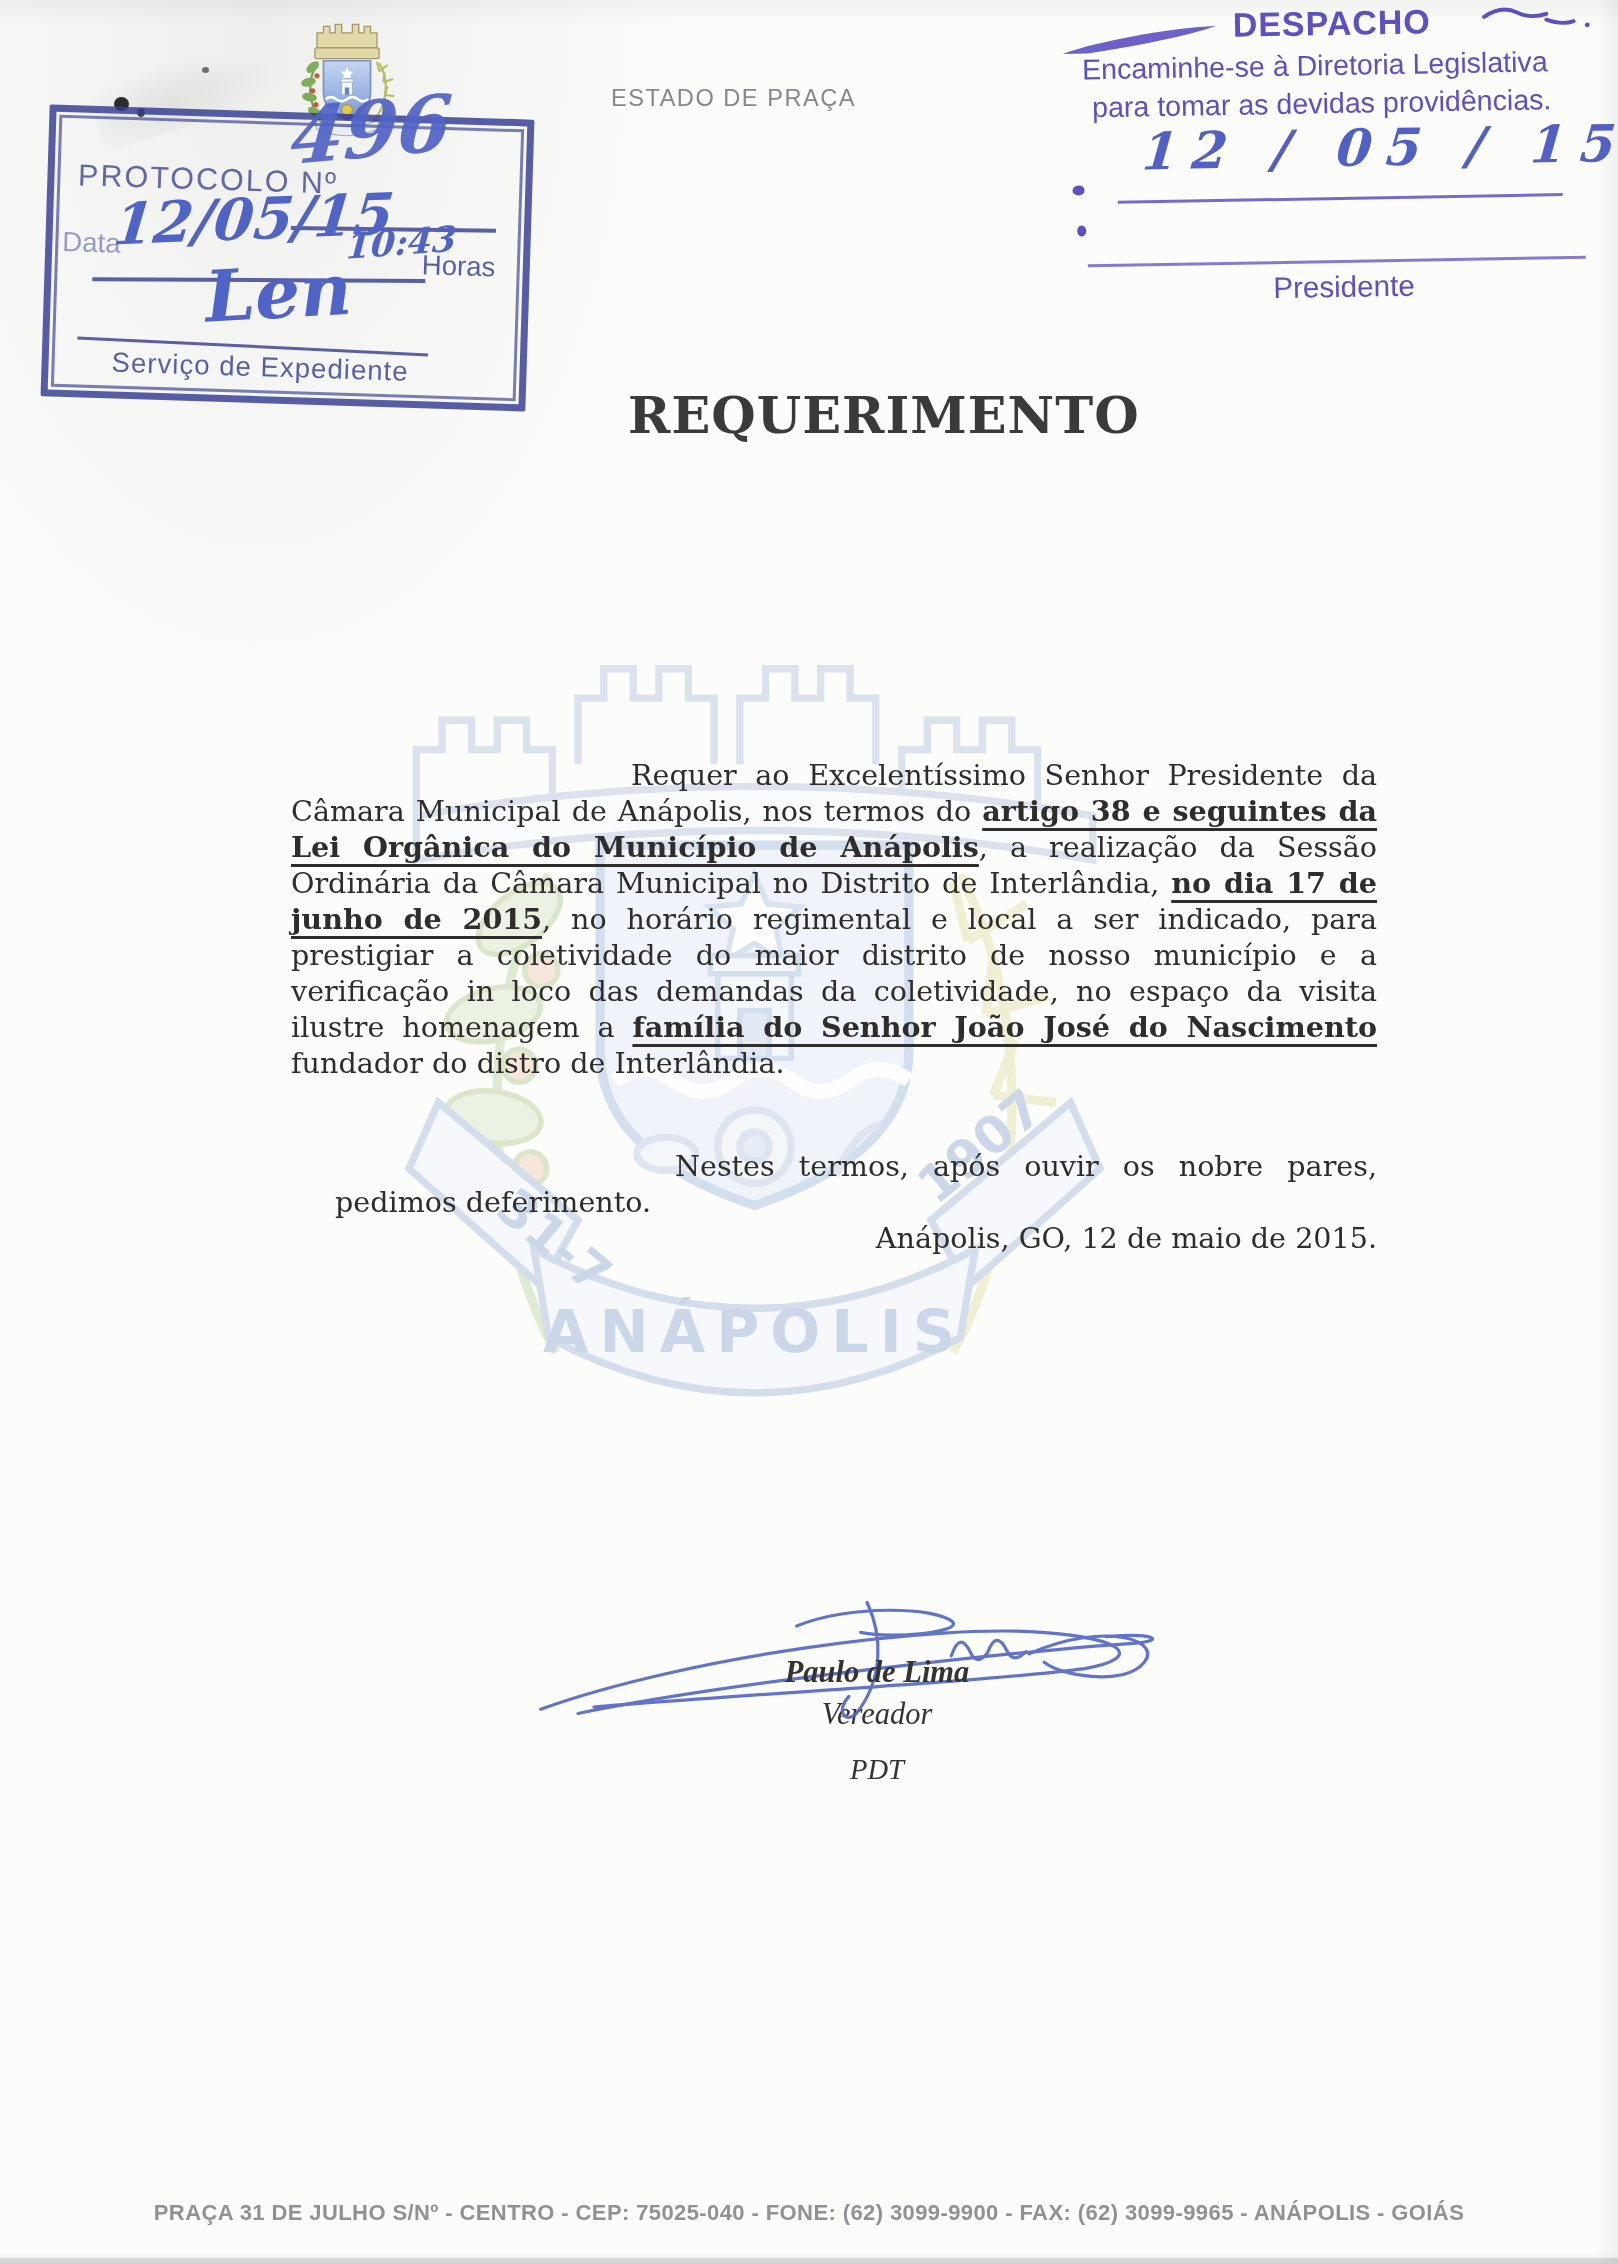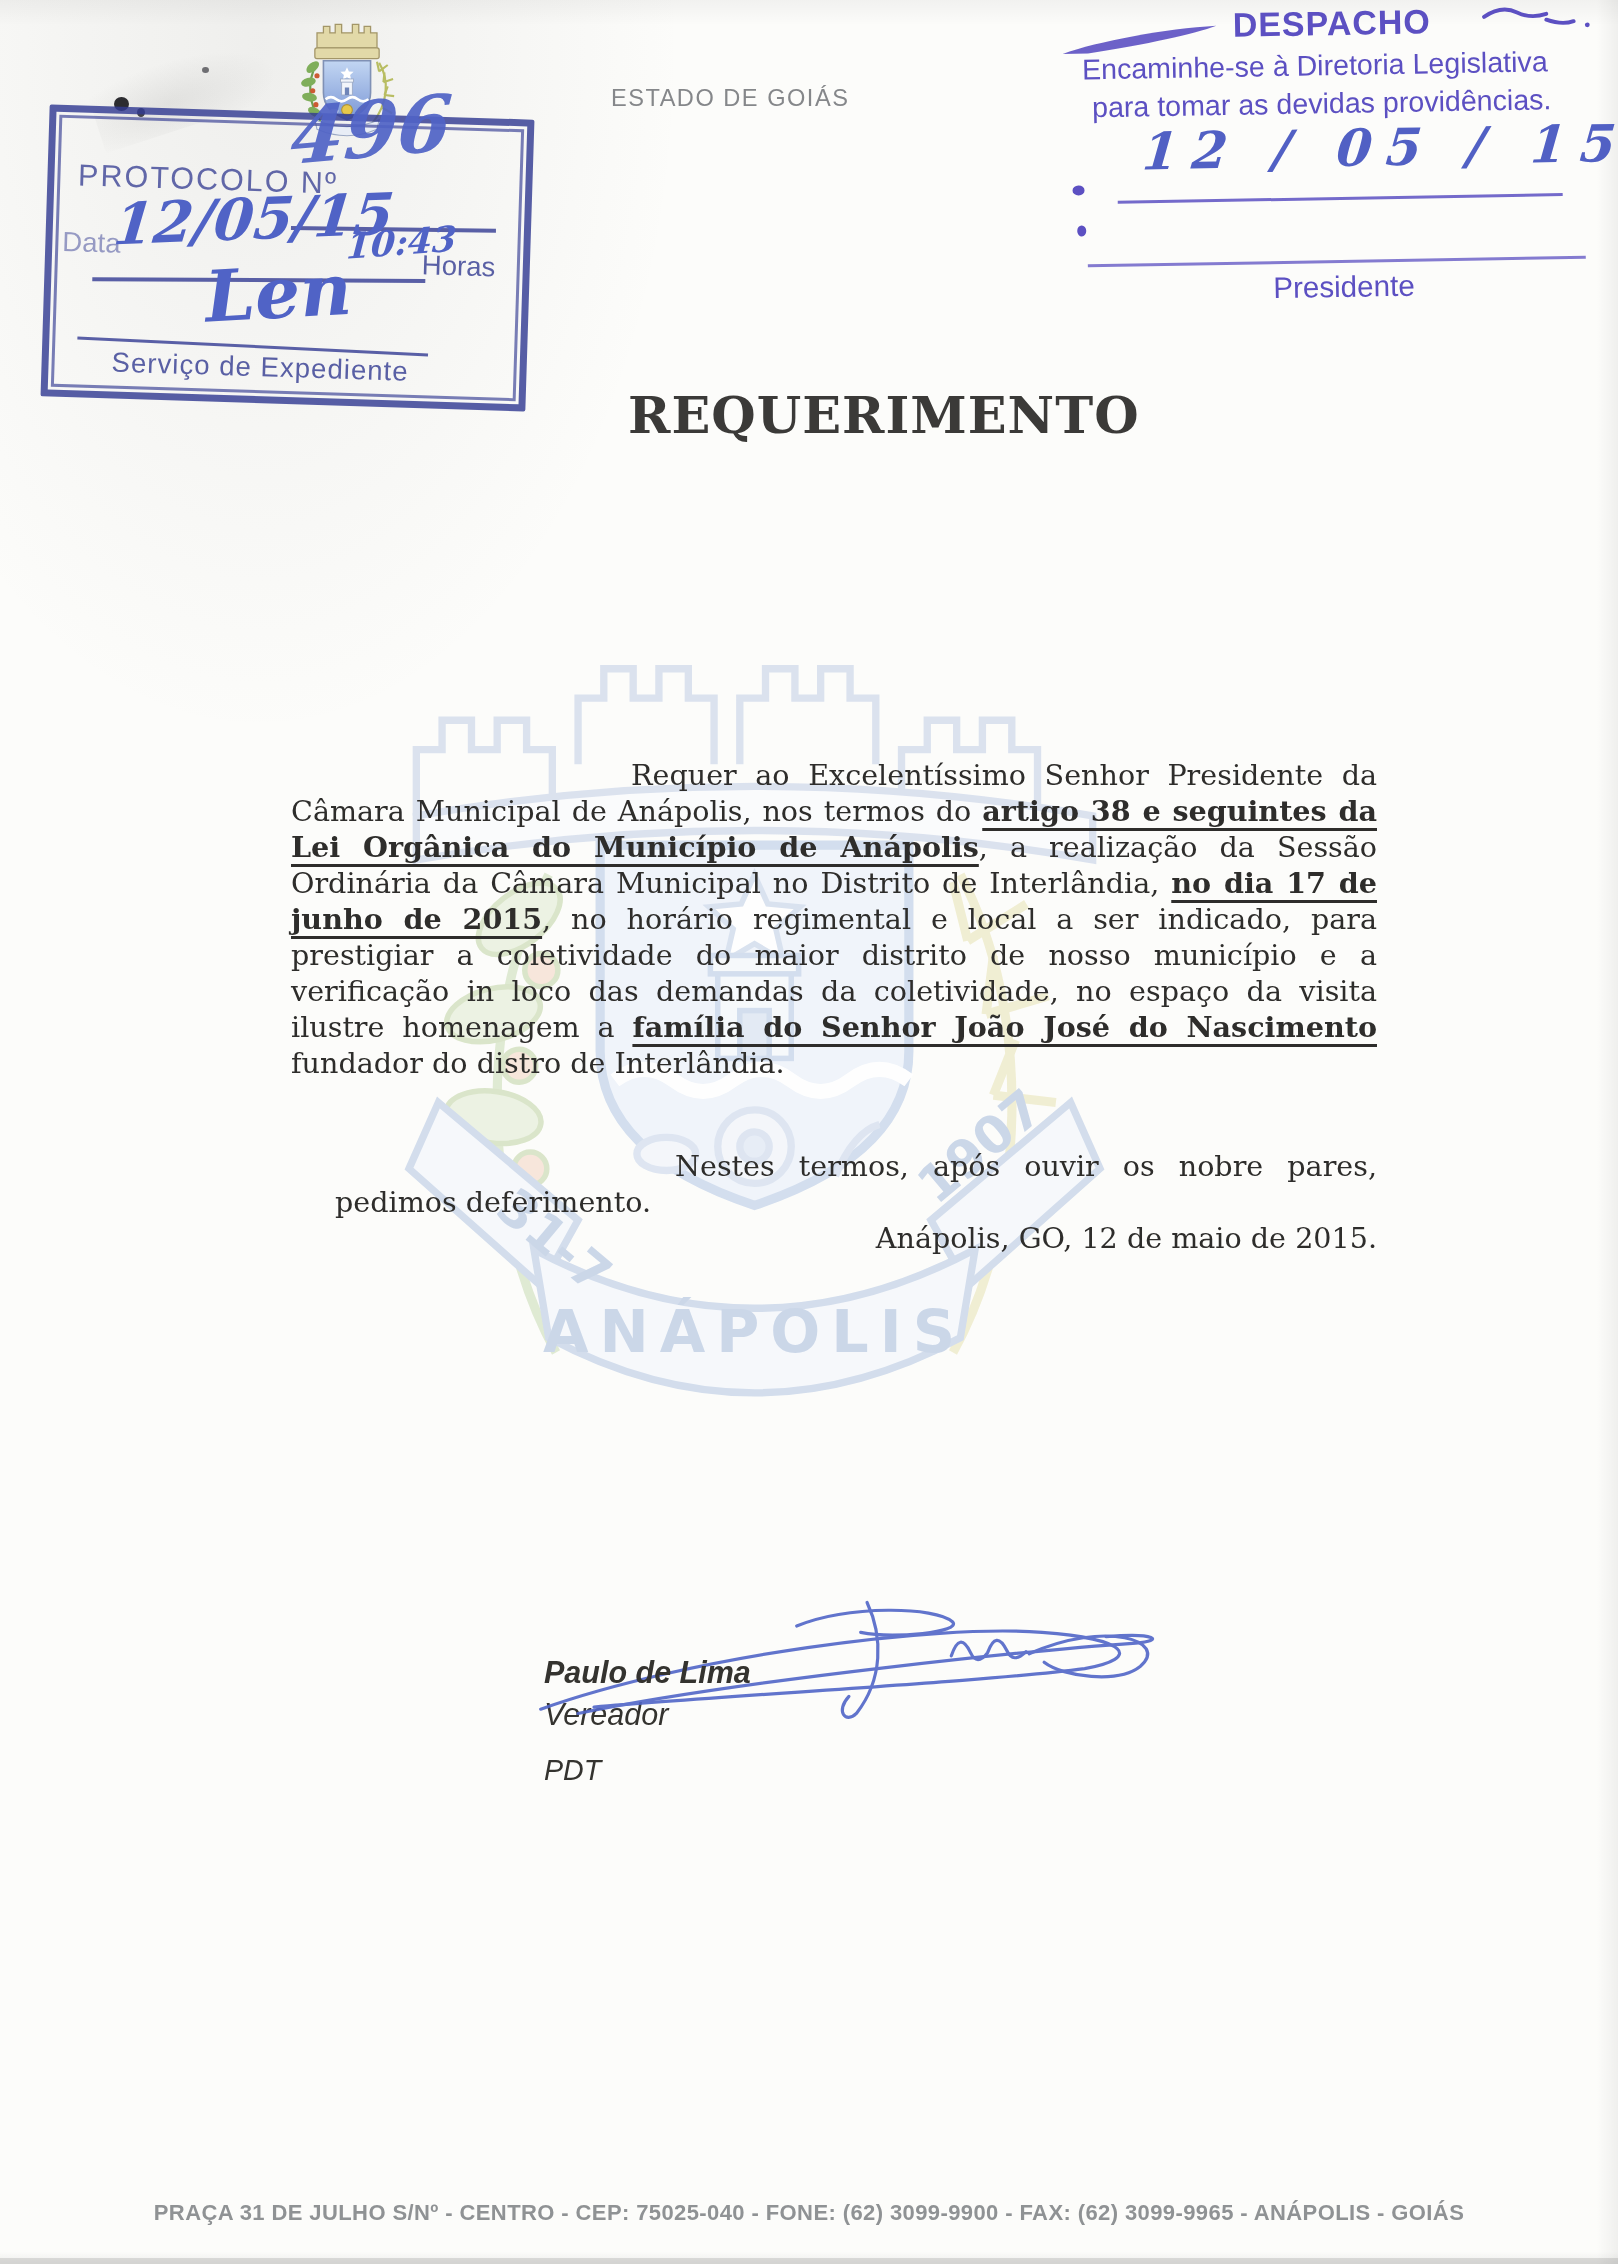--- a/index.html
+++ b/index.html
@@ -76,22 +76,22 @@
   
   .body-text{position:absolute; left:291px; top:757px; width:1086px;
     font-family:"DejaVu Serif", serif; font-size:28.6px; line-height:36px;
     color:#2e2d2b; text-align:justify;}
   .body-text p{margin:0; text-indent:340px;}
   .body-text p.p2{margin-top:67px;margin-left:44px;}
   .emph{font-weight:bold; text-decoration:underline; text-decoration-thickness:2.5px; text-underline-offset:6.9px;}
   .dateline{margin-top:150px; text-indent:256px; text-align:right;}
 
   
-  .sig-block{position:absolute; left:544px; top:1594px; width:666px; 
-    font-family:Liberation Sans, sans-serif; color:#34332f;}
+  .sig-block{position:absolute; left:544px; top:1594px; width:666px; text-align:center;
+    font-family:Liberation Serif, serif; color:#34332f;}
   .sig-ink{position:absolute; left:-39px; top:0px; width:690px; height:128px;}
   .sig-name{position:relative; margin-top:61px; font-size:30.5px; font-weight:bold; font-style:italic;}
   .sig-role{margin-top:7px; font-size:30.5px; font-style:italic;}
   .sig-party{margin-top:21.7px; font-size:28.6px; font-style:italic;}
 
   
   .footer{position:absolute; left:0; top:2200px; width:100%; text-align:center;
     font-size:22px; font-weight:bold; letter-spacing:0.4px; color:#8f9294;}
 </style>
 </head>
@@ -148,21 +148,21 @@
     <path d="M30 74 q5 -4 10 0 t10 0 t10 0 t10 0" stroke="#ffffff" stroke-width="2.5" fill="none"></path>
     <g>
       <circle cx="50" cy="84" r="5" fill="#e8c84a" stroke="#b09434" stroke-width="1"></circle>
       <ellipse cx="38" cy="85" rx="4" ry="2.2" fill="#d8dde8"></ellipse>
       <path d="M60 88 q3 -7 7 -8" stroke="#c9a23e" stroke-width="2" fill="none"></path>
     </g>
     <path d="M20 93 Q50 106 80 93 L78 102 Q50 114 22 102 z" fill="#e8edf6" stroke="#9aa8c4" stroke-width="1"></path>
   </svg>
 
   <div class="org-block">
-    <div class="org-state">ESTADO DE GOIÁS</div>
+    <div class="org-state">ESTADO DE PRAÇA</div>
   </div>
 
   <div class="protocol-stamp">
     <div class="ps-inner">
       <span class="ps-label">PROTOCOLO Nº</span>
       <span class="ps-num hw">496</span>
       <div class="ps-num-line"></div>
       <span class="ps-data-label">Data</span>
       <span class="ps-date-hw hw">12/05/15</span>
       <span class="ps-time-hw hw">10:43</span>

